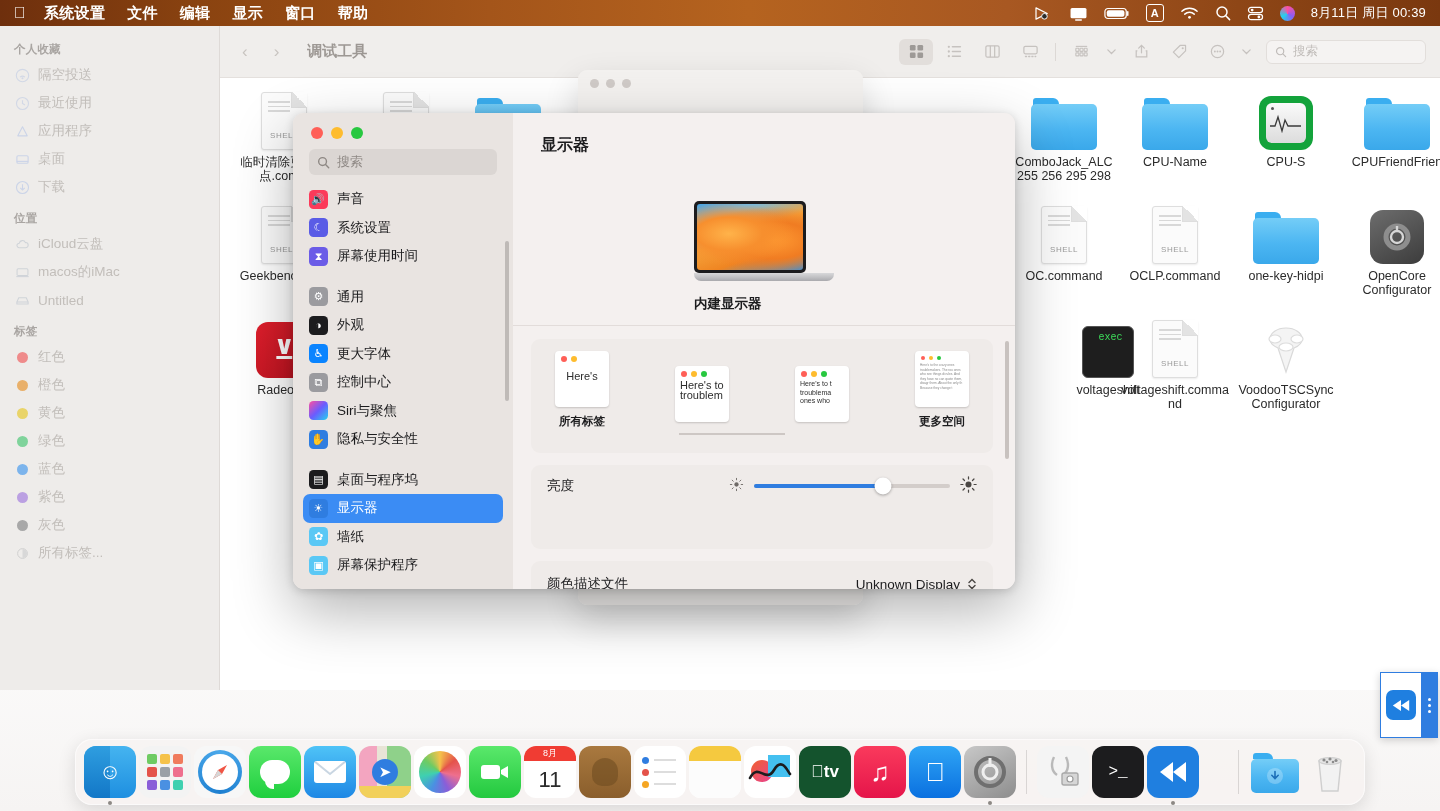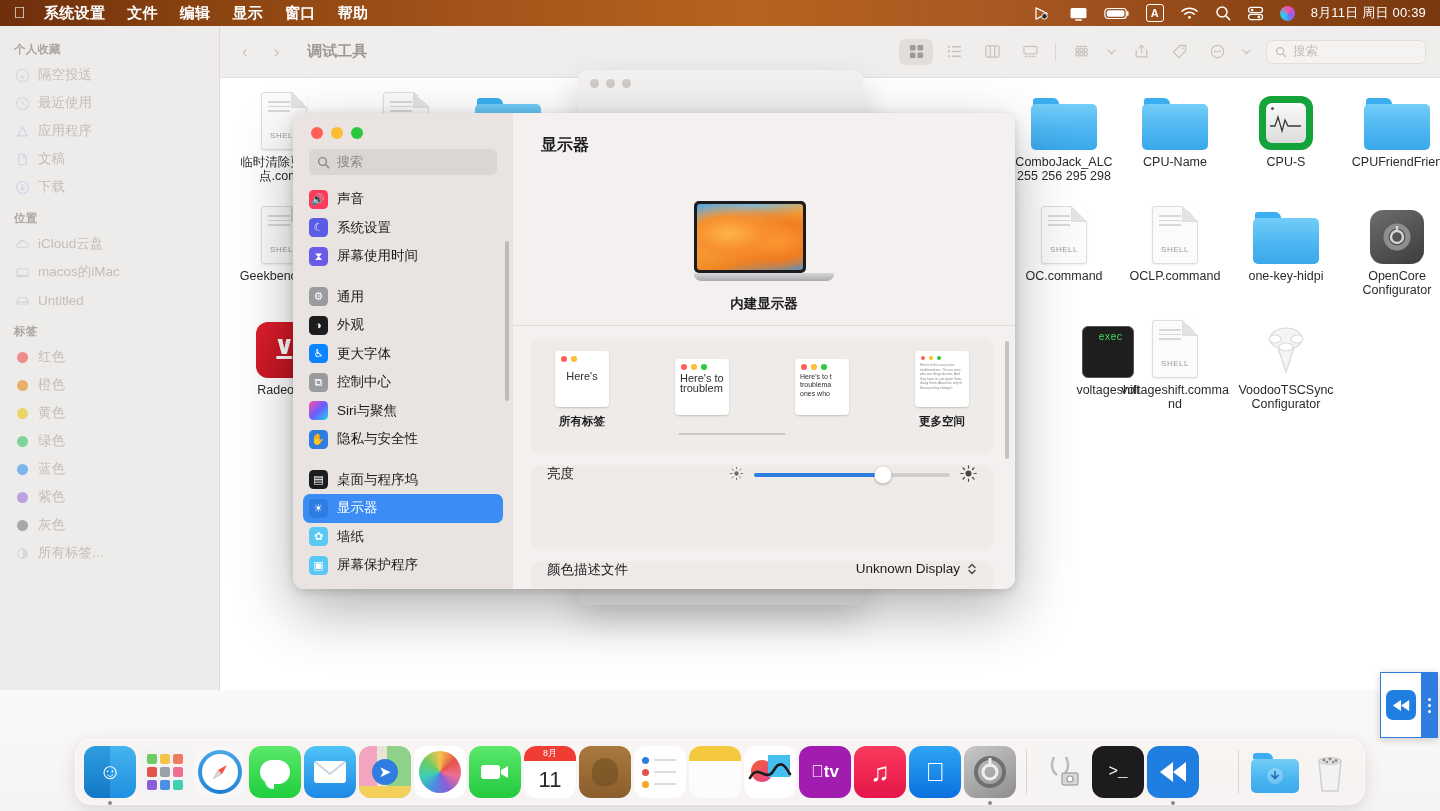--- a/index.html
+++ b/index.html
@@ -150,21 +150,21 @@
     color:#fff; font-size: 11px;
   }
   .set-gap { height: 12px; }
   #set-scroll {
     position:absolute; right: 4px; top: 58px; width: 4px; height: 160px;
     background:#bfbab7; border-radius: 2px;
   }
   #set-main { flex:1; background: #f4f0ef; position: relative; overflow: hidden; }
   #set-title { position:absolute; left: 28px; top: 22px; font-size: 16px; font-weight: 700; color:#1c1c1e; }
 
-  .mac-art { position:absolute; left:50%; transform: translateX(-50%); top: 88px; text-align:center; }
+  .mac-art { position:absolute; left:50%; transform: translateX(-50%); top: 88px; text-align:left; }
   .mac-screen {
     width: 112px; height: 72px; border-radius: 5px; background:#1c1c1e; padding: 3px;
   }
   .mac-wall {
     width:100%; height:100%; border-radius: 3px;
     background:
       radial-gradient(ellipse at 30% 45%, #ffb34a 0%, #f78f2e 32%, rgba(247,143,46,0) 62%),
       radial-gradient(ellipse at 72% 55%, #ff9b33 0%, #f07c22 36%, rgba(240,124,34,0) 66%),
       linear-gradient(160deg,#4aa3e0 0%,#6fbcea 18%,#f5a33a 45%,#ef8522 70%,#3f8fd4 100%);
   }
@@ -174,37 +174,37 @@
   }
   .mac-label { margin-top: 14px; font-size: 13.5px; font-weight: 700; color:#1c1c1e; }
 
   #set-divider { position:absolute; left:0; right:0; top: 212px; height:1px; background:#e2dcda; }
 
   .card {
     position: absolute; left: 18px; right: 22px;
     background: #efebe9; border-radius: 9px;
   }
   #res-card { top: 226px; height: 114px; }
-  .res-row { display:flex; align-items:center; justify-content: space-between; padding: 12px 16px 0 16px;}
+  .res-row { display:flex; align-items:flex-end; justify-content: space-between; padding: 12px 16px 0 16px;}
   .res-item { width: 70px; text-align:center; position: relative; }
   .res-thumb {
     width: 54px; height: 56px; margin: 0 auto; background:#fff; border-radius: 4px;
     box-shadow: 0 1px 2px rgba(0,0,0,.18); overflow:hidden; position:relative;
   }
   .res-item.sel .res-thumb { box-shadow: 0 0 0 2.5px #2f7de0; }
   .res-thumb .dots { display:flex; gap: 4px; padding: 5px 0 0 6px; }
   .res-thumb .dots i { width:6px; height:6px; border-radius:50%; display:block; }
   .res-thumb .txt { padding: 3px 5px 0 5px; color:#2d2d2d; text-align:left; }
   .res-lbl { margin-top: 7px; font-size: 11.5px; font-weight: 700; color:#1c1c1e; }
   .res-track {
     position:absolute; left: 148px; right: 208px; top: 94px; height: 2px; background:#cdc7c4;
   }
 
   #bright-card { top: 352px; height: 84px; }
-  .brow { display:flex; align-items:flex-start; height: 42px; padding: 0 16px; font-size: 13.5px; color:#1c1c1e; }
+  .brow { display:flex; align-items:center; height: 42px; padding: 0 16px; font-size: 13.5px; color:#1c1c1e; }
   .brow + .brow { border-top: 1px solid #e4dedc; }
   .brow .lbl { flex: none; }
   .slider-wrap { margin-left: auto; display:flex; align-items:center; gap: 10px; width: 248px; }
   .slider-track { position: relative; flex:1; height: 4px; border-radius: 2px; background:#d3cdca; }
   .slider-fill { position:absolute; left:0; top:0; height:100%; width: 66%; background:#2f7de0; border-radius:2px;}
   .slider-knob {
     position:absolute; left: 66%; top: 50%; width: 17px; height:17px; border-radius:50%;
     background:#fff; transform: translate(-50%,-50%); box-shadow: 0 1px 3px rgba(0,0,0,.32);
   }
   .toggle {
@@ -281,25 +281,25 @@
       <span class="ic">
           <svg width="15" height="15" viewBox="0 0 16 16">
             <path d="M8 3 3 12.6h10z" fill="none" stroke="#cbd4e8" stroke-width="1.2" stroke-linejoin="round"></path>
           </svg>
         </span>
       <span>应用程序</span>
     </div>
     <div class="sb-item">
       <span class="ic">
           <svg width="15" height="15" viewBox="0 0 16 16">
-            <path d="M4 2.4h5l3 3v8.2H4z" fill="none" stroke="#cbd4e8" stroke-width="1.2" stroke-linejoin="round"></path>
-            <path d="M9 2.4v3.2h3" fill="none" stroke="#cbd4e8" stroke-width="1.2"></path>
-          </svg>
-        </span>
-      <span>文稿</span>
+            <rect x="2" y="4" width="12" height="8" rx="1.4" fill="none" stroke="#cbd4e8" stroke-width="1.2"></rect>
+            <path d="M2 10h12" stroke="#cbd4e8" stroke-width="1.2"></path>
+          </svg>
+        </span>
+      <span>桌面</span>
     </div>
     <div class="sb-item">
       <span class="ic">
           <svg width="15" height="15" viewBox="0 0 16 16">
             <circle cx="8" cy="8" r="6.4" fill="none" stroke="#cbd4e8" stroke-width="1.2"></circle>
             <path d="M8 4.6v6M5.6 8.3 8 10.7l2.4-2.4" fill="none" stroke="#cbd4e8" stroke-width="1.2"></path>
           </svg>
         </span>
       <span>下载</span>
     </div>
@@ -1025,21 +1025,21 @@
   <div class="dock-app">
     <div class="sq" style="background:#fff;position:relative;overflow:hidden;">
       <i style="position:absolute;left:7px;top:14px;width:22px;height:22px;border-radius:50%;background:linear-gradient(135deg,#f0602f,#e84393);"></i>
       <i style="position:absolute;right:6px;top:9px;width:22px;height:22px;background:#44c0f0;"></i>
       <svg style="position:absolute;left:4px;top:12px;" width="44" height="26" viewBox="0 0 44 26">
           <path d="M2 20c8-16 16 6 24-8s14 2 16 4" fill="none" stroke="#1c1c1e" stroke-width="2.6" stroke-linecap="round"></path>
         </svg>
     </div>
   </div>
   <div class="dock-app">
-    <div class="sq" style="background:#a21caf;color:#fff;font-size:17px;font-weight:700;">tv</div>
+    <div class="sq" style="background:#14532d;color:#fff;font-size:17px;font-weight:700;">tv</div>
   </div>
   <div class="dock-app">
     <div class="sq" style="background:linear-gradient(180deg,#fa3a5c,#e5154a);color:#fff;font-size:26px;">♫</div>
   </div>
   <div class="dock-app">
     <div class="sq" style="background:linear-gradient(180deg,#2fa5f5,#0a70e0);color:#fff;font-size:26px;"></div>
   </div>
   <div class="dock-app">
     <div class="sq" style="background:linear-gradient(150deg,#c8c8c8,#8d8d8d);">
       <svg width="38" height="38" viewBox="0 0 38 38">

